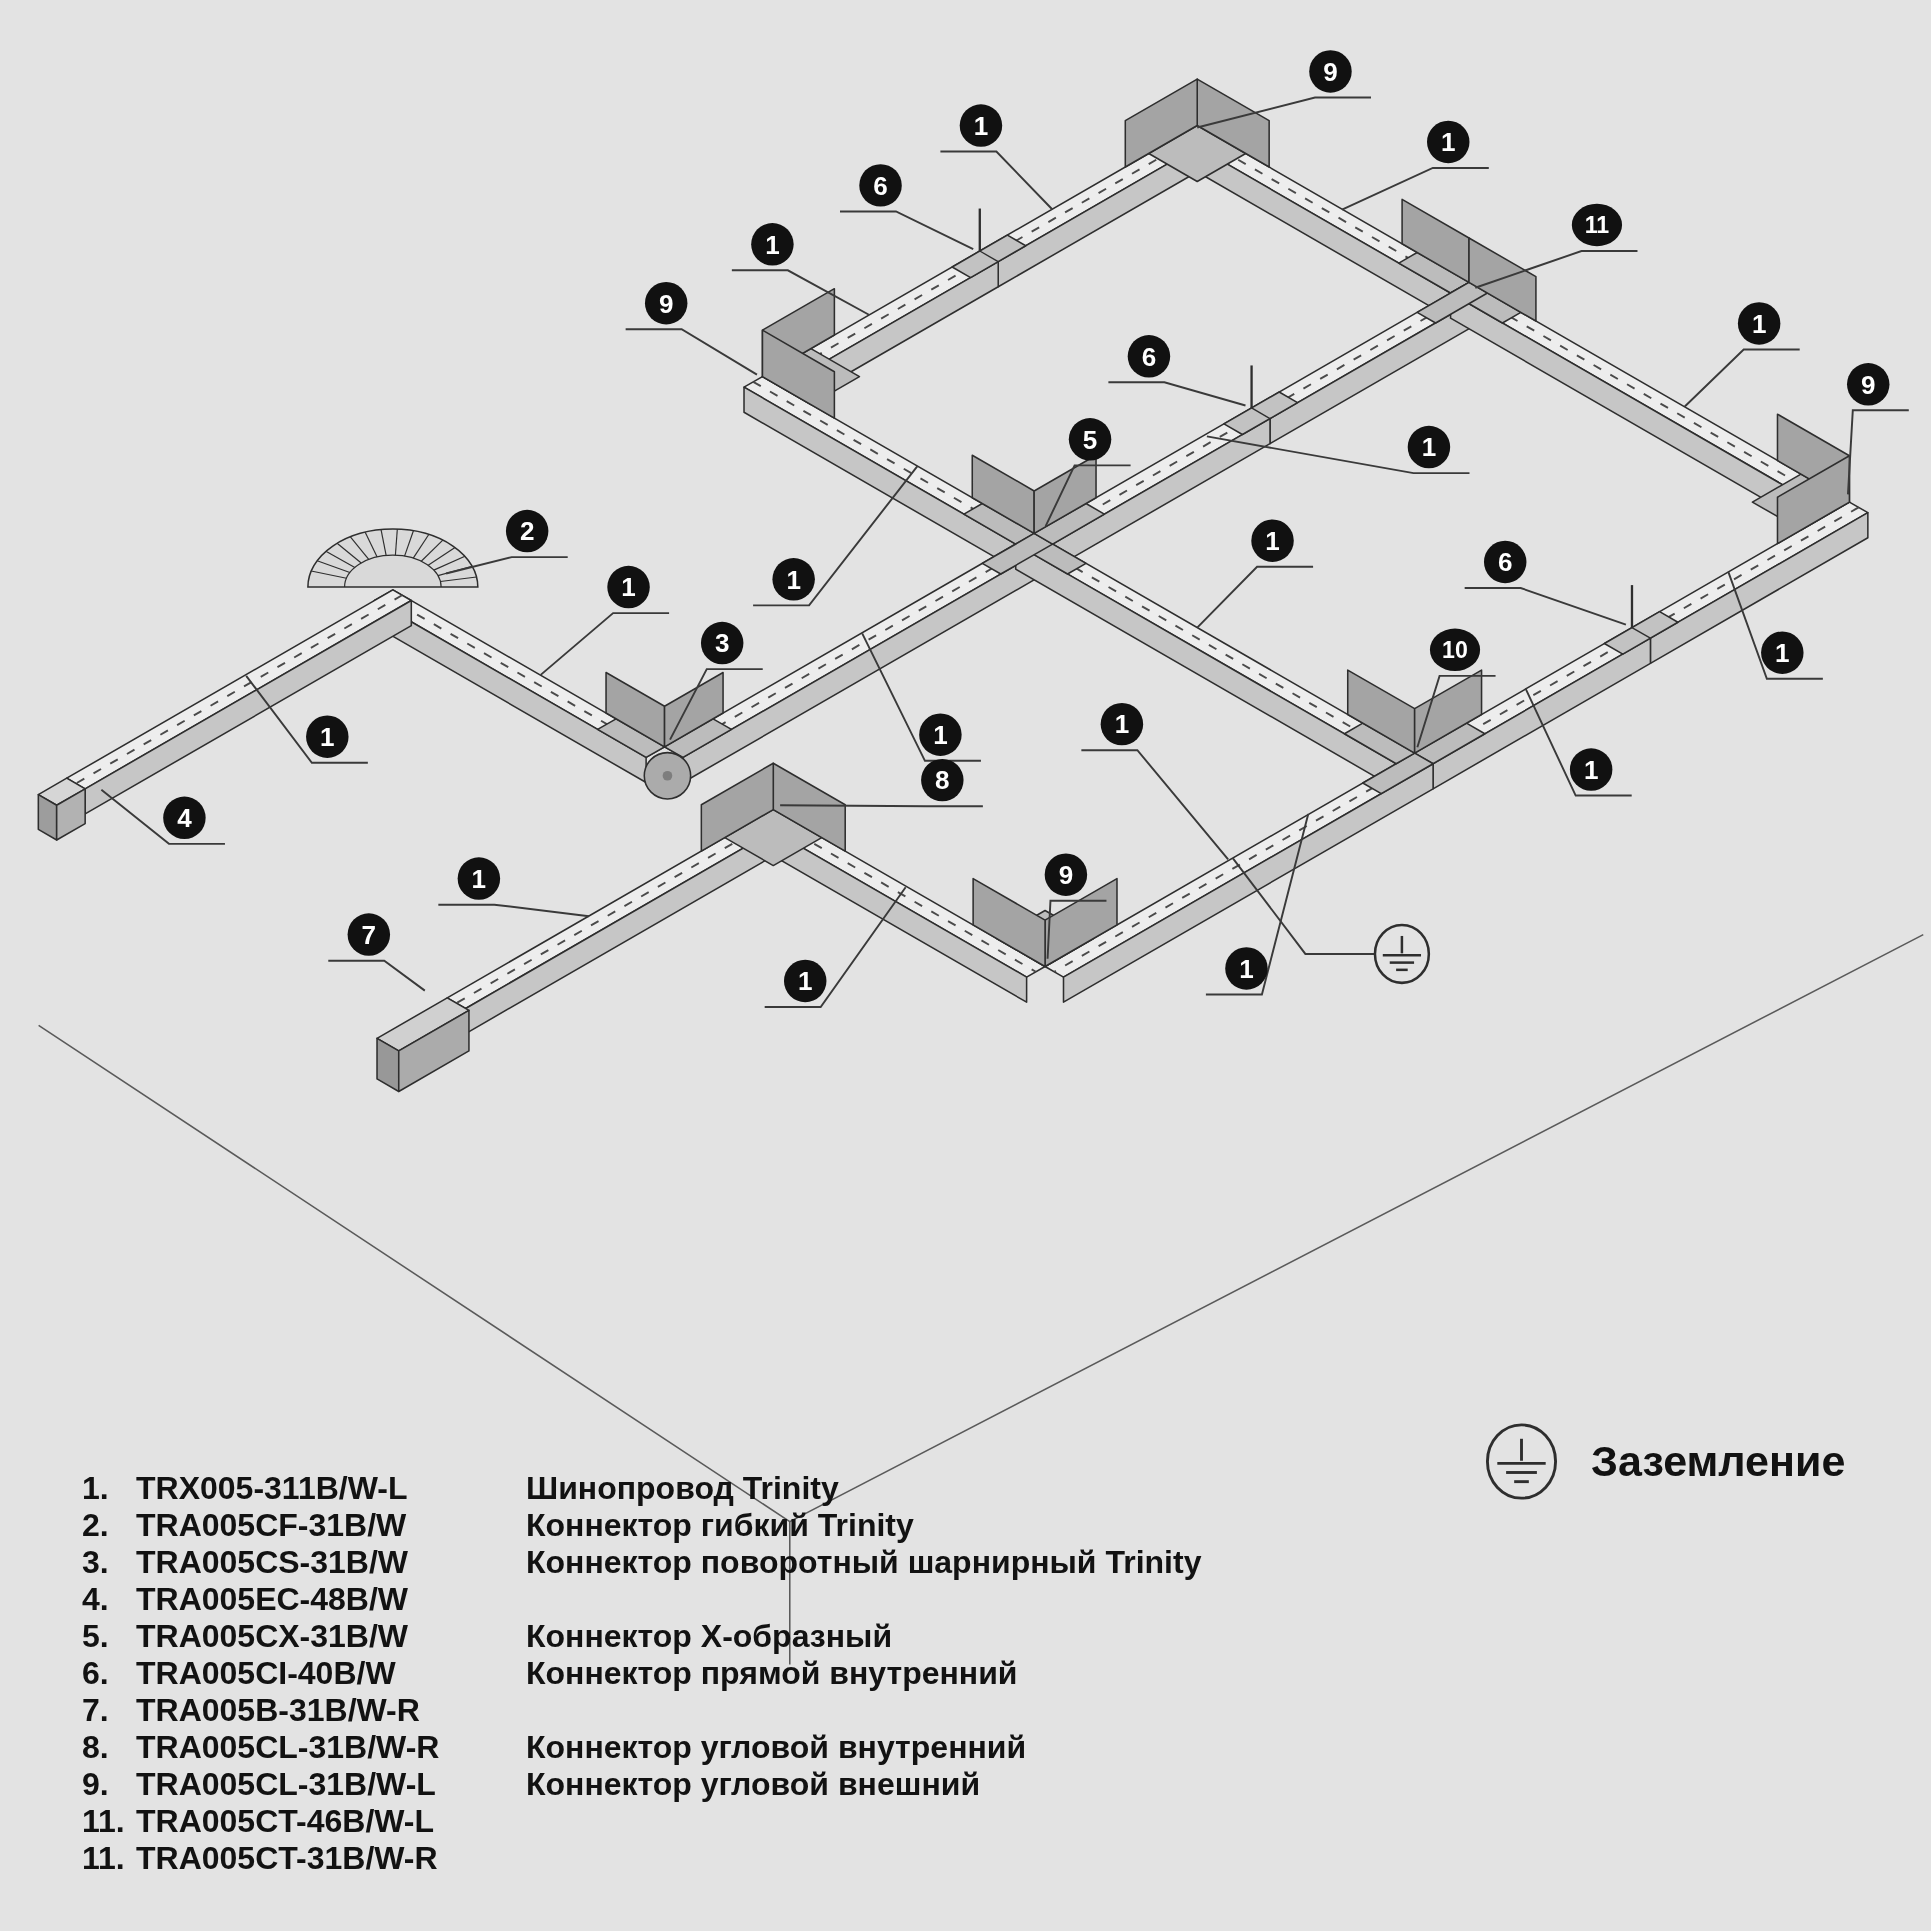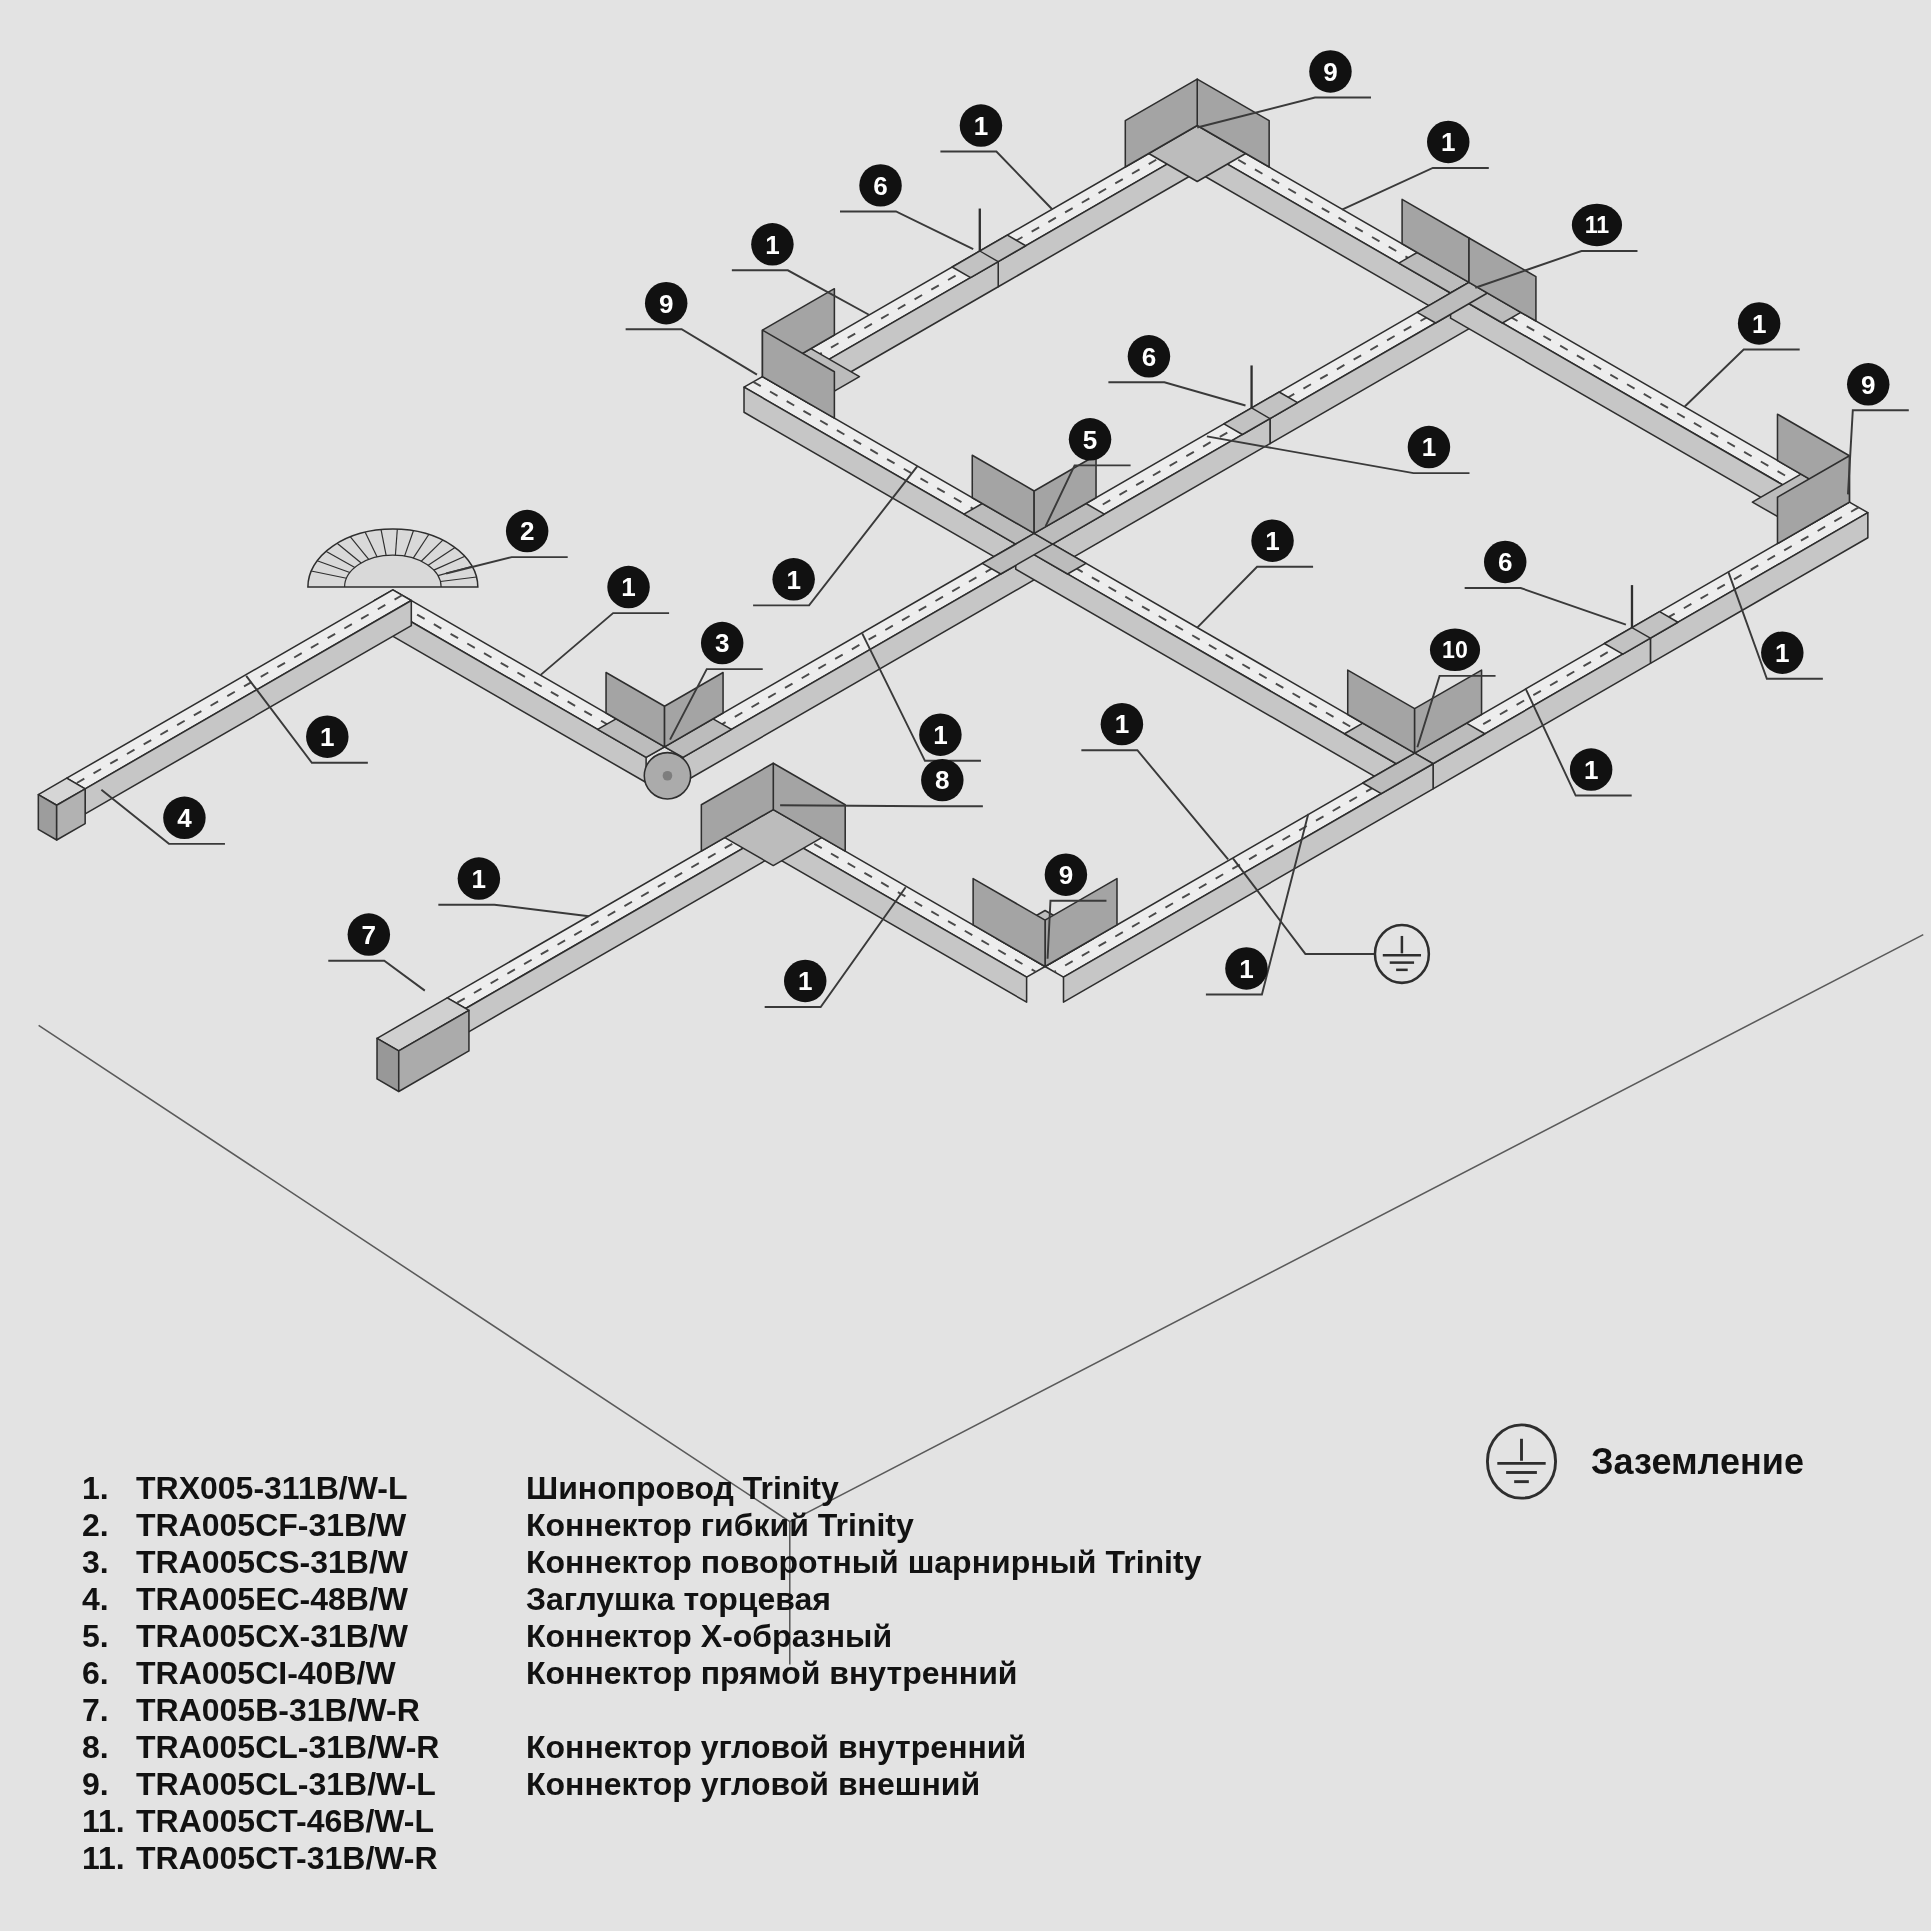--- a/index.html
+++ b/index.html
@@ -12,21 +12,21 @@
   #diagram{position:absolute;left:0;top:0;}
   #legend{
     position:absolute;left:82px;top:1470px;
     color:#121212;font-weight:bold;font-size:32px;line-height:37px;
   }
   .legend-row{display:grid;grid-template-columns:54px 390px 1fr;white-space:nowrap;}
   #ground-legend{
     position:absolute;left:1481px;top:1421px;display:flex;align-items:center;
   }
   #ground-legend-label{
-    color:#121212;font-weight:bold;font-size:36px;margin-left:29px;
+    color:#121212;font-weight:bold;font-size:43px;margin-left:29px;
   }
 </style>
 </head>
 <body>
 
 <svg id="diagram" width="1931" height="1931" viewBox="0 0 2000 2000">
     <polyline points="40,1062 818,1576 1992,968" fill="none" stroke="#5a5a5a" stroke-width="1.6"></polyline>
     <polyline points="818,1576 818,1724" fill="none" stroke="#5a5a5a" stroke-width="1.6"></polyline>
     <polygon points="1240.0,130.0 1014.8,260.0 1033.9,271.0 1259.1,141.0" fill="#ededed" stroke="#2e2e2e" stroke-width="1.6" stroke-linejoin="round"></polygon>
     <polygon points="1259.1,141.0 1033.9,271.0 1033.9,297.0 1259.1,167.0" fill="#c6c6c6" stroke="#2e2e2e" stroke-width="1.6" stroke-linejoin="round"></polygon>
@@ -258,21 +258,20 @@
       <span>Коннектор гибкий Trinity</span>
     </div>
     <div class="legend-row">
       <span>3.</span>
       <span>TRA005CS-31B/W</span>
       <span>Коннектор поворотный шарнирный Trinity</span>
     </div>
     <div class="legend-row">
       <span>4.</span>
       <span>TRA005EC-48B/W</span>
-      <span>Заглушка торцевая</span>
     </div>
     <div class="legend-row">
       <span>5.</span>
       <span>TRA005CX-31B/W</span>
       <span>Коннектор Х-образный</span>
     </div>
     <div class="legend-row">
       <span>6.</span>
       <span>TRA005CI-40B/W</span>
       <span>Коннектор прямой внутренний</span>

